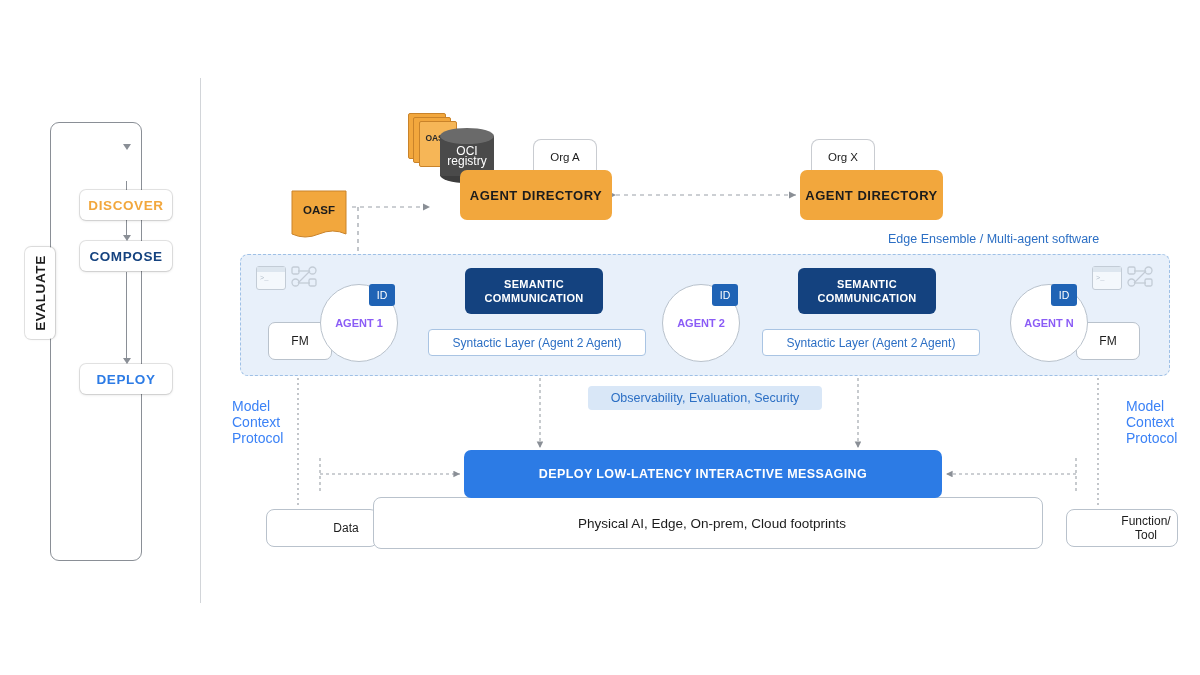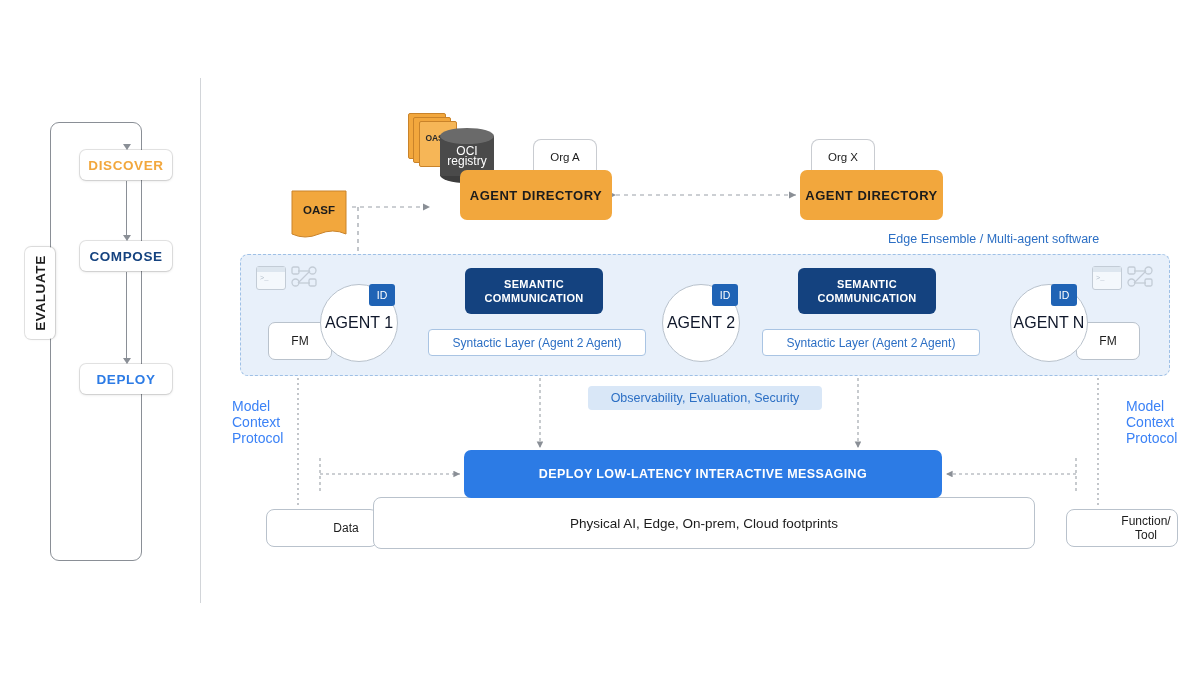--- a/index.html
+++ b/index.html
@@ -214,21 +214,21 @@
   }
   #icons-left  { left: 256px; top: 266px; }
   #icons-right { left: 1092px; top: 266px; }
 
   .agent-circle {
     width: 76px; height: 76px;
     border-radius: 50%;
     background: #ffffff;
     border: 1.3px solid #b9c2cc;
     display: flex; align-items: center; justify-content: center;
-    font-size: 16px; font-weight: normal; color: #0f172a;
+    font-size: 11px; font-weight: bold; color: #8b5cf6;
     z-index: 4;
   }
   #agent-1 { left: 320px; top: 284px; }
   #agent-2 { left: 662px; top: 284px; }
   #agent-n { left: 1010px; top: 284px; }
 
   .id-badge {
     width: 26px; height: 22px;
     background: #1F63B5;
     border-radius: 3px;
@@ -311,20 +311,21 @@
   }
   #footprints-bar {
     left: 373px; top: 497px;
     width: 660px; height: 50px;
     background: #ffffff;
     border: 1.2px solid #b9c2cc;
     border-radius: 8px;
     display: flex; align-items: center; justify-content: center;
     font-size: 13.5px; color: #1c1c1c;
     z-index: 3;
+    padding-left: 8px;
   }
 
   .endpoint-box {
     width: 62px; height: 36px;
     background: #ffffff;
     border: 1.2px solid #b9c2cc;
     border-radius: 8px;
     display: flex; align-items: center; justify-content: center;
     text-align: center;
     font-size: 12px; line-height: 14px; color: #1c1c1c; padding-left: 48px;
@@ -382,21 +383,21 @@
   </svg>
 
   <div class="abs" id="vdivider"></div>
   <div class="abs" id="loop-path"></div>
   <div class="abs v-arrow" id="arrow-d-c"></div>
   <div class="abs v-arrow" id="arrow-c-d"></div>
   <div class="abs arrowhead-down" id="ah-d-c"></div>
   <div class="abs arrowhead-down" id="ah-c-d"></div>
   <div class="abs arrowhead-down" id="ah-loop"></div>
 
-  <div class="abs stage-chip" id="chip-discover" style="color: rgb(242, 167, 61);">DISCOVER</div>
+  <div class="abs stage-chip" id="chip-discover" style="color: rgb(242, 167, 61); margin-top: 40px;">DISCOVER</div>
   <div class="abs stage-chip" id="chip-compose" style="color: rgb(20, 66, 127);">COMPOSE</div>
   <div class="abs stage-chip" id="chip-deploy" style="color: rgb(44, 123, 229);">DEPLOY</div>
   <div class="abs" id="chip-evaluate">EVALUATE</div>
 
   <div class="abs" id="oasf-note">
     <svg width="56" height="52" viewBox="0 0 56 52">
       <path d="M1,1 L55,1 L55,44 Q42,38 28,44 Q14,50 1,44 Z" fill="#F2A73D" stroke="#c9832a" stroke-width="1"></path>
     </svg>
     <div class="note-label">OASF</div>
   </div>

